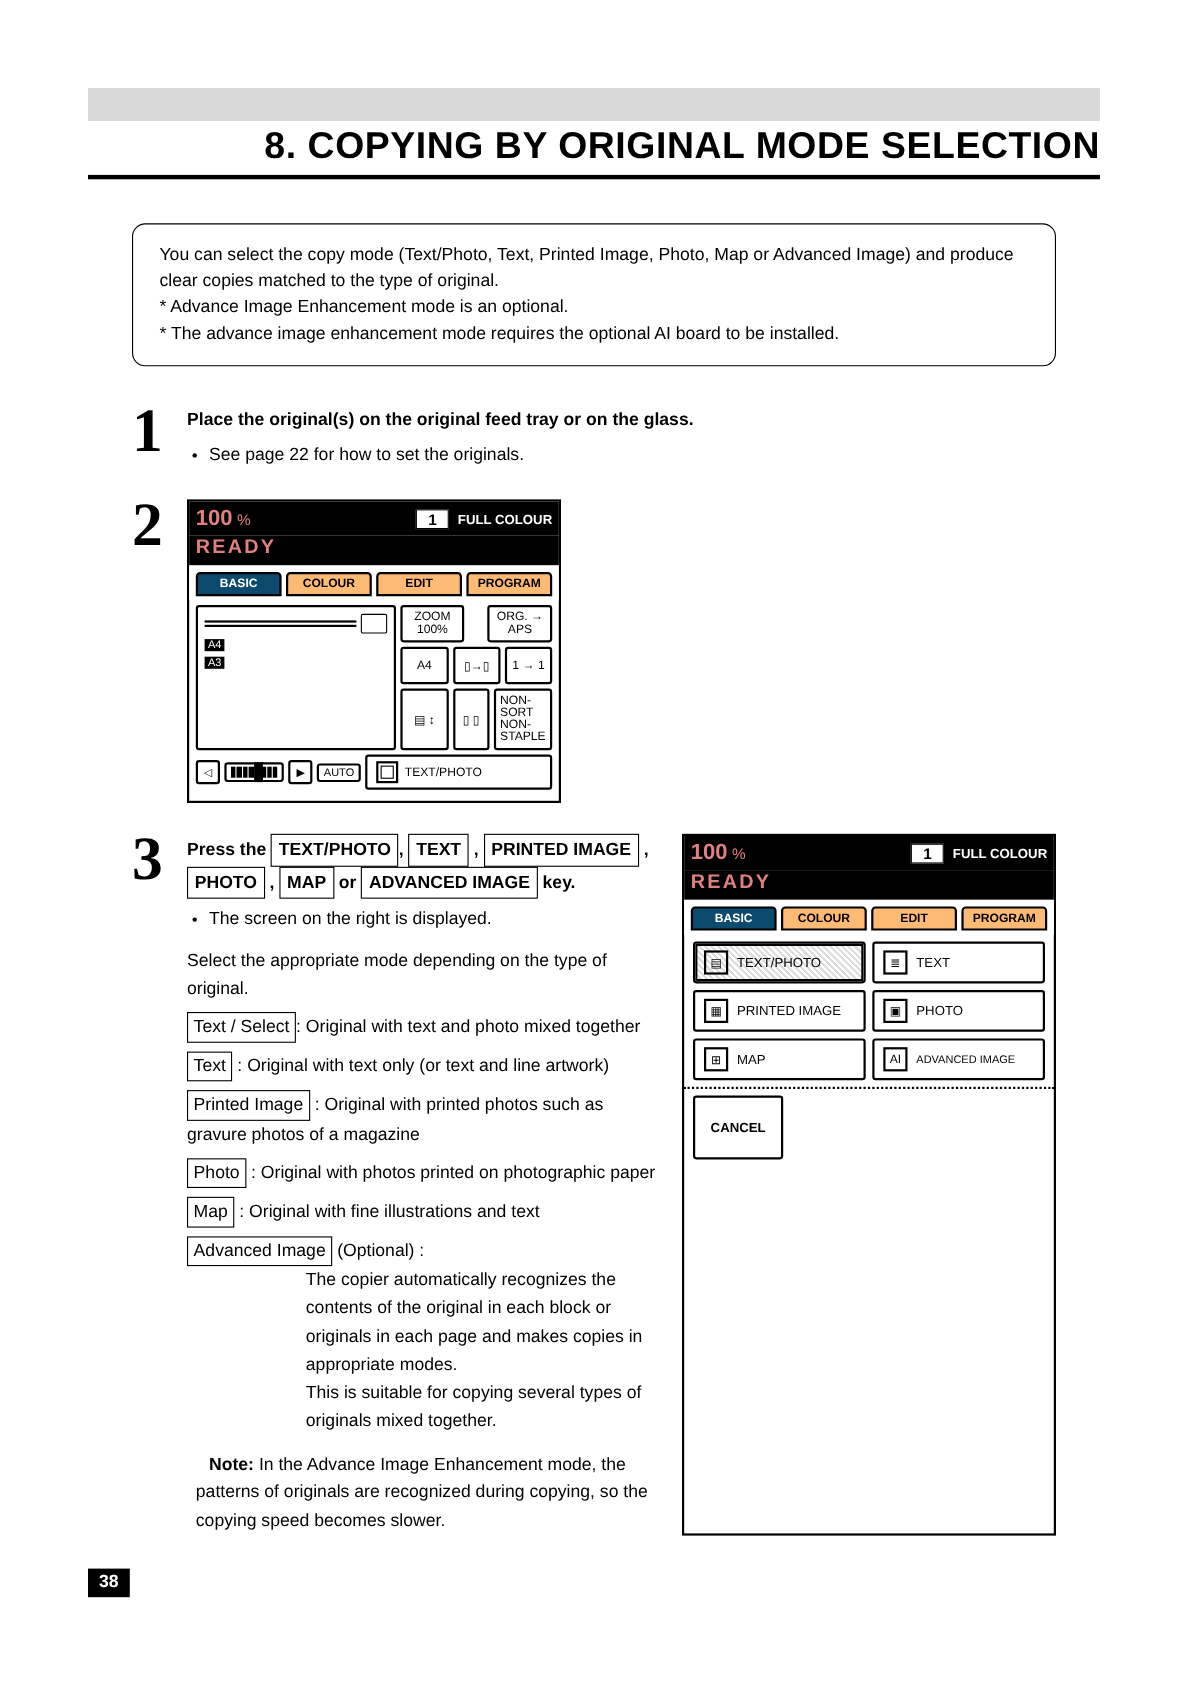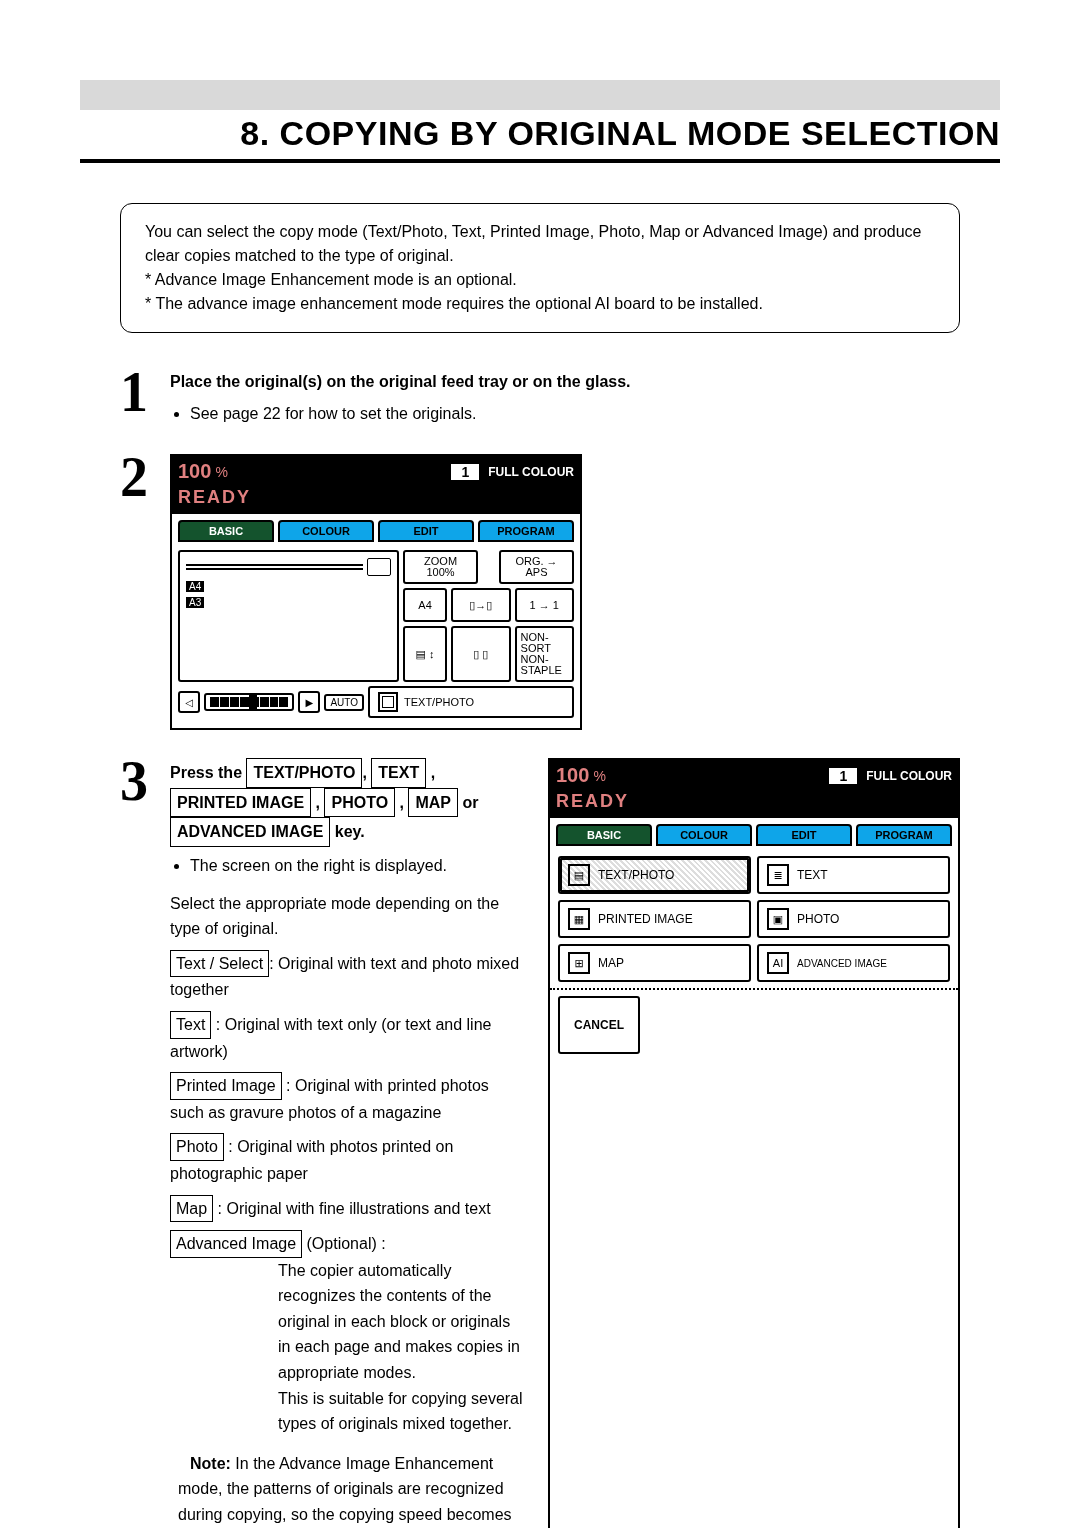--- a/index.html
+++ b/index.html
@@ -17,31 +17,31 @@
     .step-text .lead { font-weight: bold; }
     .step-text ul { list-style: disc; padding-left: 20px; margin-top: 6px; }
     .kbtn { border: 1.5px solid #000; padding: 1px 6px; font-weight: bold; display: inline-block; }
     .mode-def { margin-top: 8px; }
     .mode-def .mode-label { border: 1.5px solid #000; padding: 0 5px; display: inline-block; }
     .mode-def .mode-desc { display:inline; }
     .mode-cont { padding-left: 108px; }
     .note-block { margin-top: 14px; padding-left: 8px; }
     .note-block .note-label { font-weight: bold; margin-left: 12px; }
 
-    .panel { width: 412px; border: 2px solid #000; flex-shrink: 0; font-family: Arial, sans-serif; }
+    .panel { width: 340px; border: 2px solid #000; flex-shrink: 0; font-family: Arial, sans-serif; }
     .panel-top { background: #000; color: #fff; display: flex; align-items: center; padding: 4px 6px; font-size: 14px; }
     .panel-top .zoom-val { color: #e08080; font-size: 20px; font-weight: bold; margin-right: 4px; }
     .panel-top .pct { color: #e08080; font-size: 14px; }
     .panel-top .spacer { flex: 1; }
     .panel-top .copies-box { background: #fff; color: #000; border: 1px solid #000; padding: 0 10px; font-weight: bold; margin-right: 8px; }
     .panel-top .full-colour { font-weight: bold; font-size: 12px; }
     .panel-ready { background: #000; color: #e08080; font-size: 18px; font-weight: bold; padding: 0 6px 6px 6px; letter-spacing: 2px; }
     .panel-tabs { display: flex; padding: 6px 6px 4px 6px; gap: 4px; background: #fff; }
-    .tab { flex: 1; border: 2px solid #000; text-align: center; font-size: 11px; font-weight: bold; padding: 3px 0; border-radius: 4px 4px 0 0; background: #0ea5e9; }
-    .tab.active { background: #14532d; color: #fff; }
+    .tab { flex: 1; border: 2px solid #000; text-align: center; font-size: 11px; font-weight: bold; padding: 3px 0; border-radius: 4px 4px 0 0; background: #fdba74; }
+    .tab.active { background: #0c4a6e; color: #fff; }
     .panel-grid { padding: 4px 6px 6px 6px; }
     .grid-row { display: flex; gap: 4px; margin-bottom: 4px; }
     .cell { border: 2px solid #000; flex: 1; display: flex; align-items: center; justify-content: center; font-size: 11px; padding: 4px; border-radius: 3px; min-height: 34px; background: #fff; }
     .cell.small { flex: 0 0 44px; }
     .cell.stack { flex-direction: column; line-height: 1; }
     .tray-area { border: 2px solid #000; padding: 6px; border-radius: 3px; flex: 1.2; display:flex; flex-direction:column; gap:4px; font-size:11px;}
     .tray-top{display:flex;align-items:center;gap:4px}
     .tray-slot{height:6px;border-top:2px solid #000;border-bottom:2px solid #000;flex:1}
     .tray-hand{width:24px;height:18px;border:1px solid #000;border-radius:2px}
     .paper-box{background:#000;color:#fff;display:inline-block;padding:0 3px;font-size:10px;margin-right:2px}

